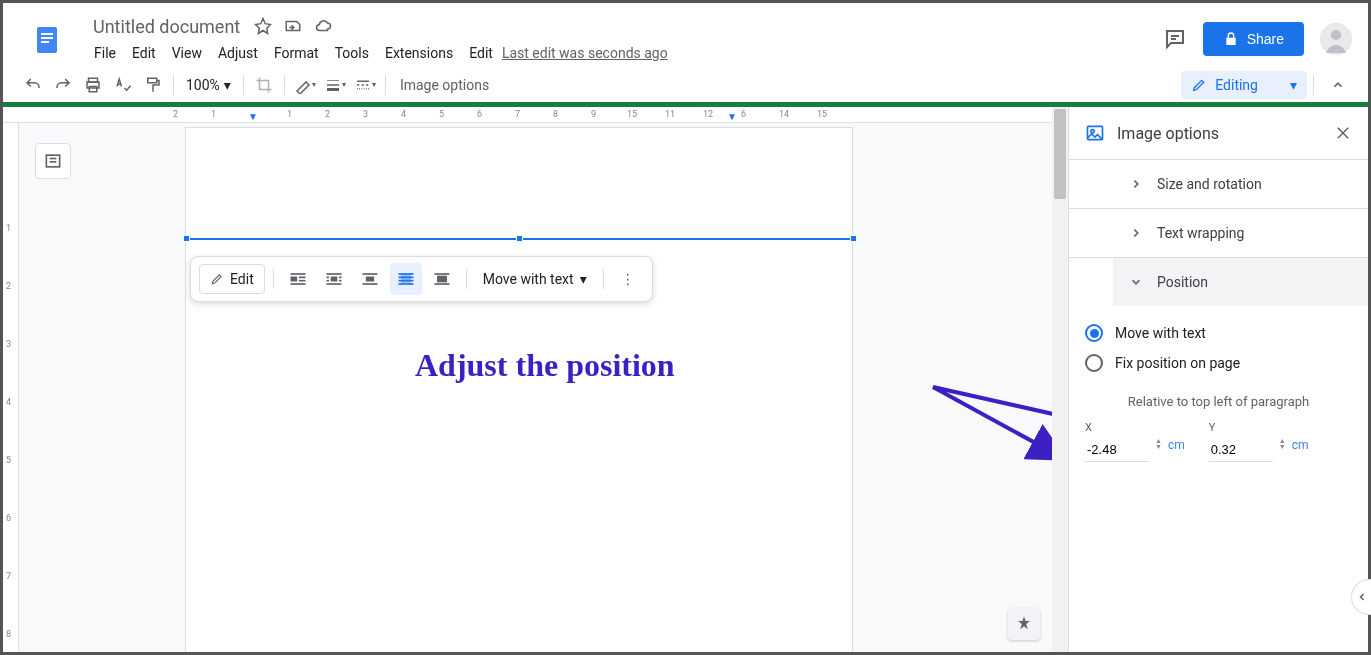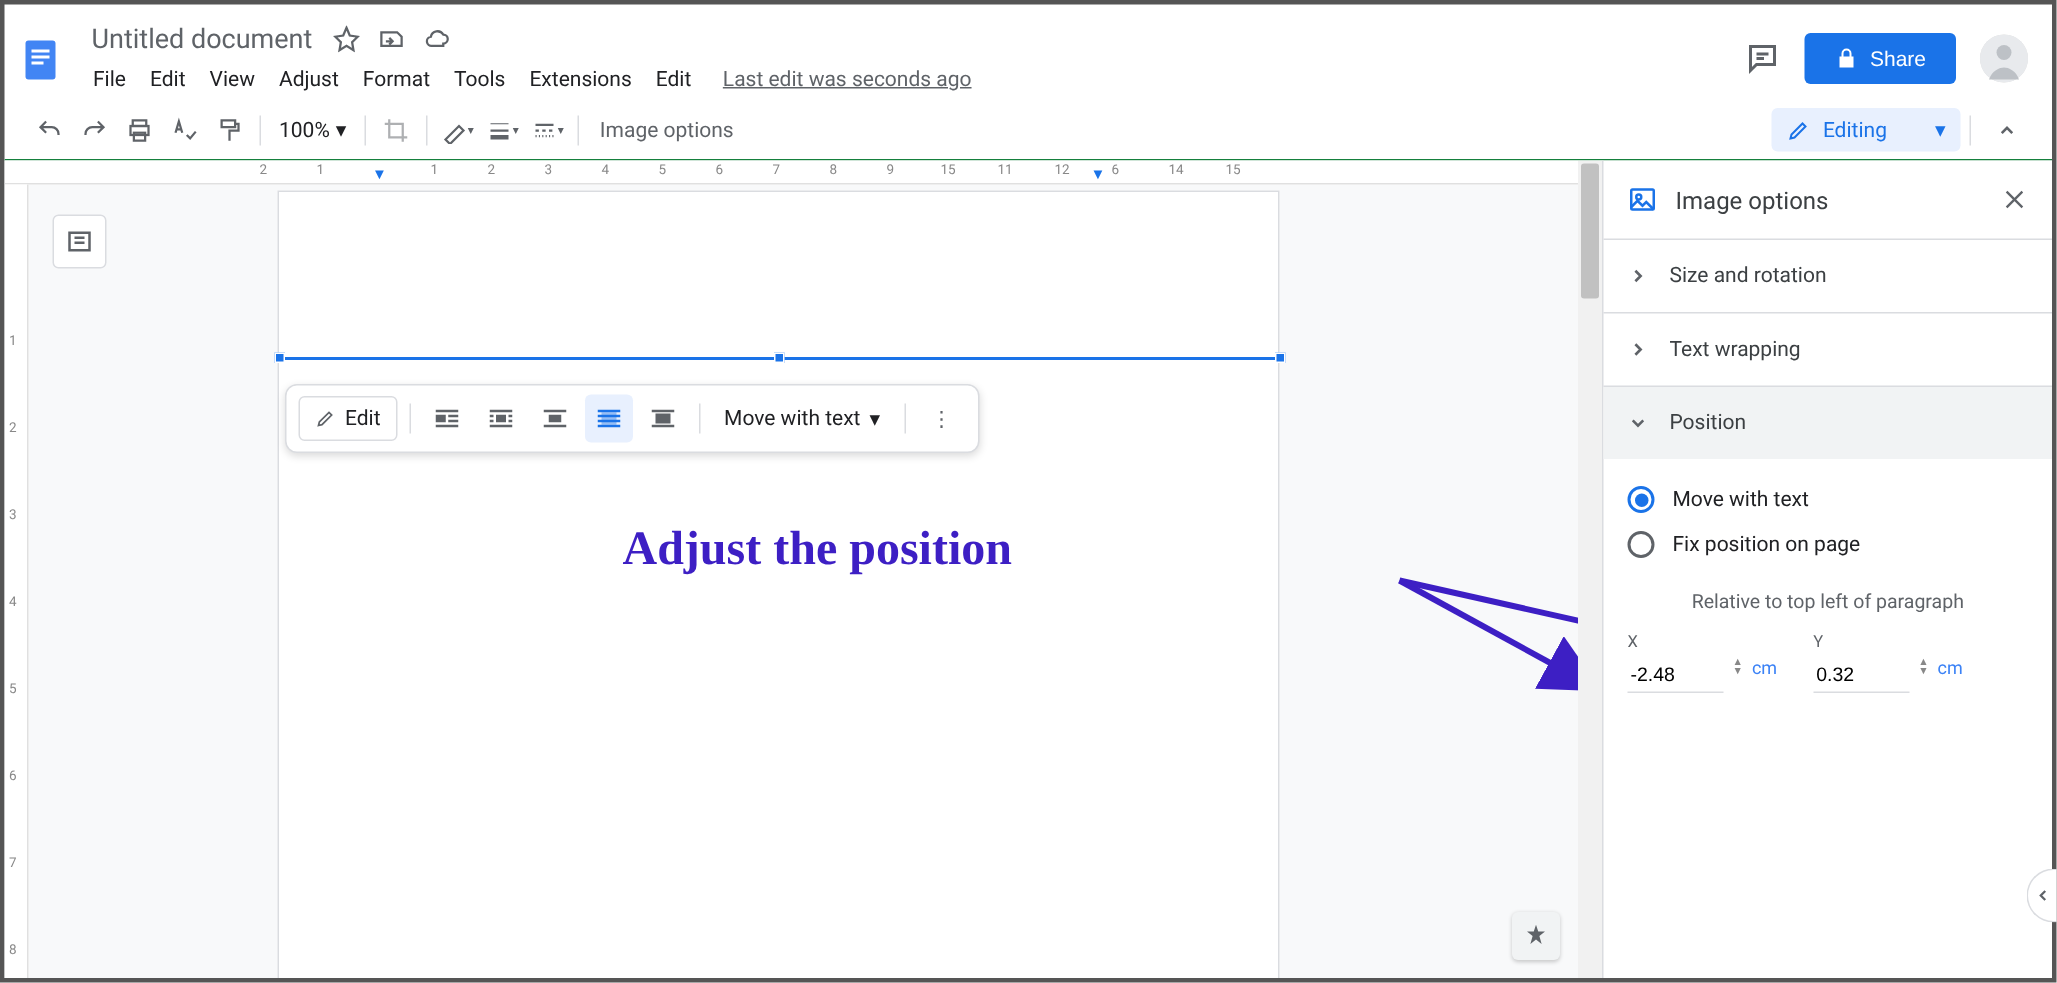--- a/index.html
+++ b/index.html
@@ -1,29 +1,29 @@
 <!DOCTYPE html>
 <html><head>
 <meta charset="utf-8">
 <style>
 * { box-sizing: border-box; margin: 0; padding: 0; }
 body { font-family: 'Google Sans', Roboto, Arial, sans-serif; font-size: 14px; color: #202124; background: #fff; overflow: hidden; width: 1371px; height: 655px; border: 3px solid #555; }
-.header { display: flex; align-items: center; padding: 8px 16px 0 4px; height: 64px; }
+.header { display: flex; align-items: center; padding: 8px 16px 0 24px; height: 64px; gap: 12px; }
 .logo { width: 40px; height: 40px; display: flex; align-items: center; justify-content: center; margin-right: 8px; }
 .doc-title-row { display: flex; align-items: center; gap: 8px; }
 .doc-title { font-size: 18px; color: #5f6368; padding: 2px 6px; }
 .title-icons { display: flex; gap: 12px; color: #5f6368; }
 .title-icons > span { cursor: pointer; }
 .menu-row { display: flex; gap: 2px; margin-top: 2px; align-items: center; }
 .menu-item { padding: 4px 7px; cursor: pointer; border-radius: 4px; font-size: 14px; }
-.last-edit { color: #5f6368; text-decoration: underline; margin-left: 12px; cursor: pointer; }
+.last-edit { color: #5f6368; text-decoration: underline; cursor: pointer; }
 .header-right { margin-left: auto; display: flex; align-items: center; gap: 16px; }
 .share-btn { background: #1a73e8; color: #fff; border: none; border-radius: 4px; padding: 9px 20px; font-size: 14px; font-weight: 500; cursor: pointer; display: flex; align-items: center; gap: 8px; }
 .avatar { width: 32px; height: 32px; border-radius: 50%; background: #ddd; }
-.toolbar { display: flex; align-items: center; padding: 4px 16px; border-bottom: 1px solid #15803d; height: 40px; gap: 2px; }
+.toolbar { display: flex; align-items: center; padding: 4px 16px; border-bottom: 5px solid #15803d; height: 40px; gap: 2px; }
 .tb-btn { width: 28px; height: 28px; display: flex; align-items: center; justify-content: center; cursor: pointer; border-radius: 4px; color: #5f6368; }
 .tb-sep { width: 1px; height: 20px; background: #dadce0; margin: 0 4px; }
 .zoom { padding: 4px 6px; cursor: pointer; display: flex; align-items: center; gap: 4px; font-size: 14px; }
 .tb-label { color: #5f6368; font-size: 14px; padding: 0 8px; }
 .editing-chip { margin-left: auto; display: flex; align-items: center; gap: 8px; background: #e8f0fe; color: #1a73e8; padding: 6px 10px; border-radius: 4px; cursor: pointer; font-size: 14px; }
 .editing-chip .caret { margin-left: 24px; }
 .main { display: flex; height: calc(100% - 104px); }
 .canvas-area { flex: 1; background: #f8f9fa; position: relative; overflow: hidden; }
 .ruler-h { position: absolute; top: 0; left: 0; right: 16px; height: 16px; background: #fff; border-bottom: 1px solid #e0e0e0; font-size: 9px; color: #888; }
 .ruler-tick { position: absolute; top: 2px; }
@@ -40,21 +40,21 @@
 .ft-dropdown { display: flex; align-items: center; gap: 6px; padding: 6px 8px; cursor: pointer; }
 .annotation { position: absolute; top: 240px; left: 412px; font-family: 'Comic Sans MS', cursive; font-size: 32px; font-weight: 600; color: #3d1fc4; pointer-events: none; }
 .scrollbar-v { position: absolute; top: 0; right: 0; width: 16px; height: 100%; background: #f1f1f1; }
 .scrollbar-thumb { position: absolute; top: 2px; right: 2px; width: 12px; height: 90px; background: #c1c1c1; border-radius: 2px; }
 .explore-btn { position: absolute; bottom: 12px; right: 28px; width: 32px; height: 32px; background: #f1f3f4; border-radius: 4px; display: flex; align-items: center; justify-content: center; color: #5f6368; cursor: pointer; box-shadow: 0 1px 3px rgba(0,0,0,0.2); }
 .sidebar { width: 300px; border-left: 1px solid #dadce0; background: #fff; display: flex; flex-direction: column; }
 .sidebar-header { display: flex; align-items: center; padding: 16px; gap: 12px; }
 .sidebar-title { font-size: 16px; color: #3c4043; }
 .sidebar-close { margin-left: auto; cursor: pointer; color: #5f6368; }
 .accordion-item { border-top: 1px solid #dadce0; }
-.accordion-header { display: flex; align-items: center; padding: 16px; gap: 14px; cursor: pointer; font-size: 14px; color: #3c4043; }
+.accordion-header { display: flex; align-items: center; padding: 16px; gap: 14px; cursor: pointer; font-size: 14px; color: #3c4043; margin-left: 44px; }
 .accordion-header.expanded { background: #f1f3f4; }
 .accordion-body { padding: 12px 16px; }
 .radio-row { display: flex; align-items: center; gap: 12px; padding: 6px 0; cursor: pointer; }
 .radio { width: 18px; height: 18px; border: 2px solid #5f6368; border-radius: 50%; display: flex; align-items: center; justify-content: center; }
 .radio.checked { border-color: #1a73e8; }
 .radio.checked::after { content: ''; width: 9px; height: 9px; background: #1a73e8; border-radius: 50%; }
 .rel-label { font-size: 13px; color: #5f6368; margin-top: 16px; text-align: center; }
 .xy-row { display: flex; gap: 24px; margin-top: 12px; }
 .xy-field { display: flex; flex-direction: column; gap: 4px; }
 .xy-label { font-size: 11px; color: #5f6368; }

